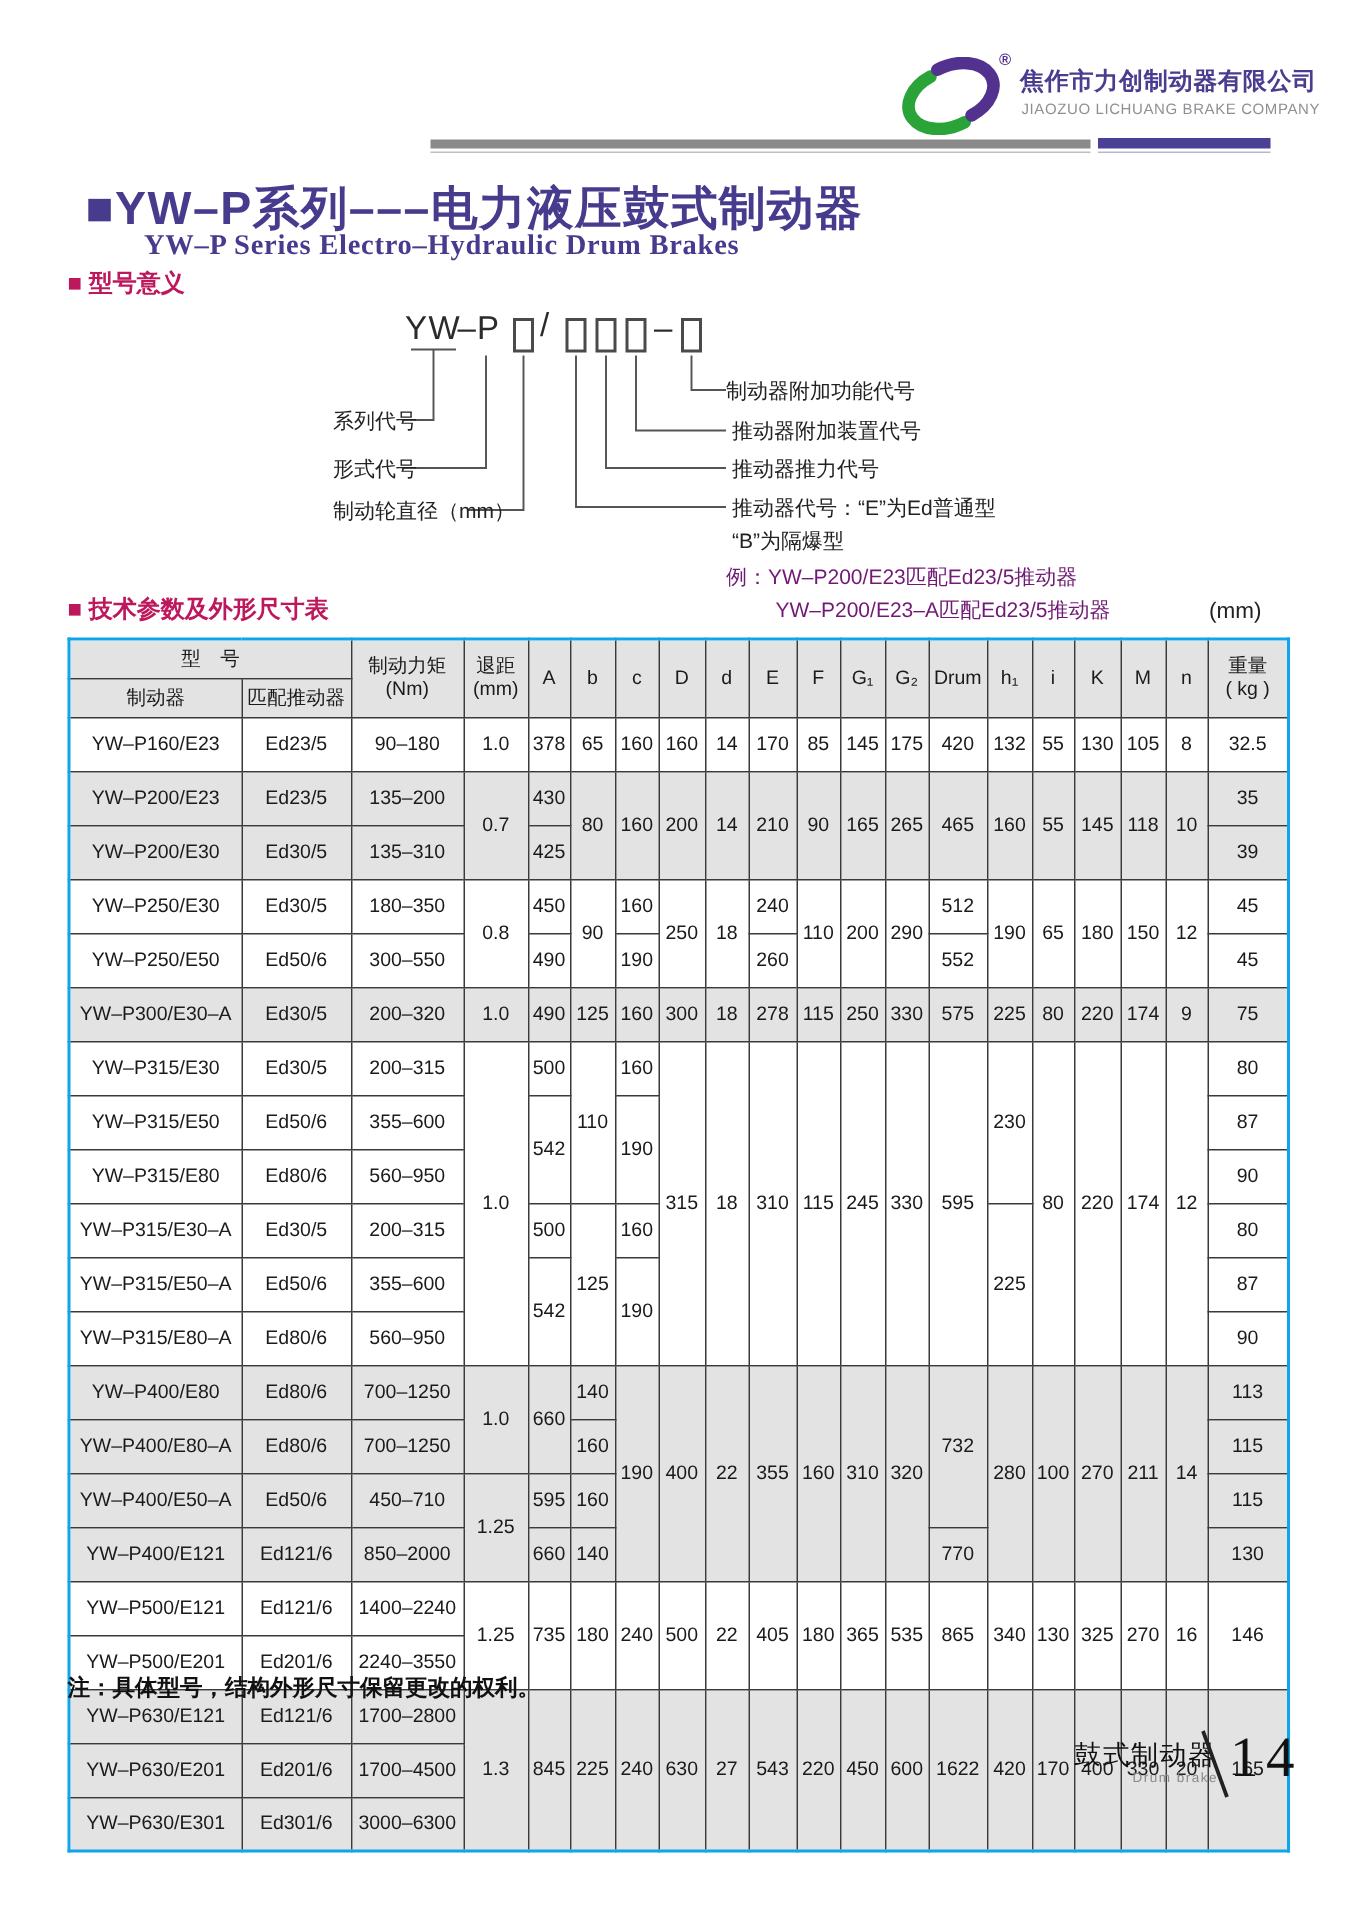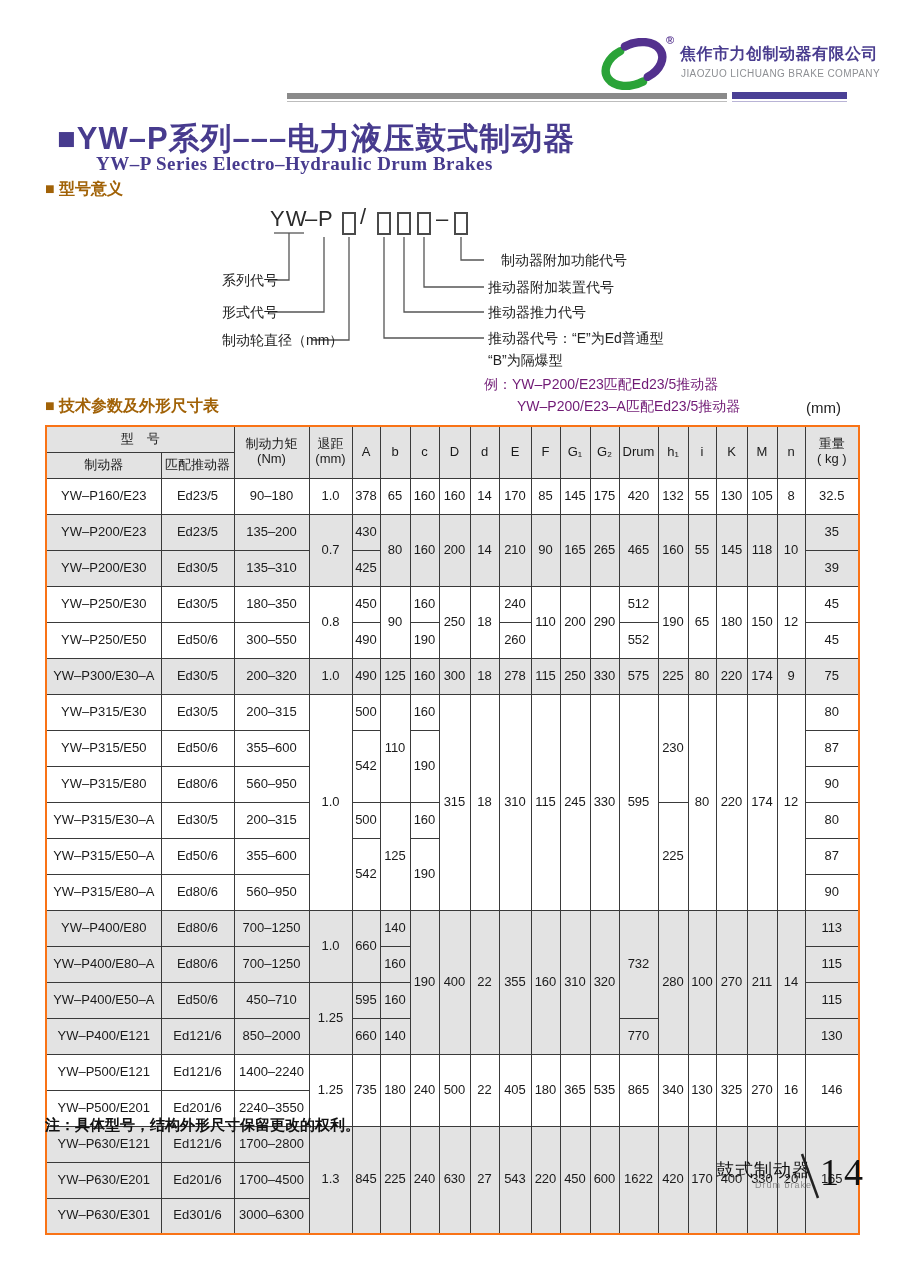--- a/index.html
+++ b/index.html
@@ -17,38 +17,38 @@
   .company-en{left:681px;top:68px;font-size:10px;color:#8e9094;letter-spacing:.4px;white-space:nowrap;}
   .rule-gray{left:287px;top:93px;width:440px;height:6px;background:#8a8a8a;}
   .rule-gray-thin{left:287px;top:101px;width:440px;height:1px;background:#bdbdbd;}
   .rule-purple{left:732px;top:92px;width:115px;height:7px;background:#4a4095;}
   .rule-purple-thin{left:732px;top:101px;width:115px;height:1px;background:#b9b4d6;}
 
   
   .page-title{left:57px;top:118px;font-size:31px;font-weight:bold;color:#473b8e;letter-spacing:1px;white-space:nowrap;}
   .page-subtitle{left:96px;top:153px;font-size:19px;font-weight:bold;color:#473b8e;
     font-family:"Liberation Serif","DejaVu Serif",serif;letter-spacing:.5px;white-space:nowrap;text-align:right;}
-  .sec-head{font-size:16px;font-weight:bold;color:#a16207;white-space:nowrap;}
+  .sec-head{font-size:16px;font-weight:bold;color:#be185d;white-space:nowrap;}
   .sec-model{left:45px;top:179px;}
   .sec-table{left:45px;top:396px;}
 
   
   .diagram{left:0;top:198px;width:728px;height:180px;}
   .diagram svg{position:absolute;left:0;top:0;}
   .code{position:absolute;font-size:22px;color:#2b2b2b;letter-spacing:1px;white-space:nowrap;}
   .cbox{position:absolute;width:14px;height:23px;border:2px solid #4a4a4a;box-sizing:border-box;}
   .dlabel{position:absolute;font-size:14px;color:#222;white-space:nowrap;}
   .example{position:absolute;font-size:14px;color:#701a75;white-space:nowrap;}
   .unit-label{left:806px;top:399px;font-size:15px;color:#222;}
 
   
   table.spec{
     position:absolute;left:45px;top:425px;width:813px;
     border-collapse:collapse;table-layout:fixed;
-    border:2px solid #f97316;
+    border:2px solid #0ea5e9;
   }
   table.spec th,table.spec td{
     border:1px solid #3a3a3a;text-align:center;vertical-align:middle;
     font-size:13px;font-weight:normal;padding:0;line-height:1.15;color:#1a1a1a;
     overflow:hidden;
   }
   table.spec thead tr{height:26px;}
   table.spec tbody tr{height:36px;}
   table.spec thead th{background:#e3e3e3;white-space:pre-line;}
   table.spec tbody tr.shade td{background:#e3e3e3;}
@@ -102,21 +102,21 @@
     <span class="code" style="left:360px;top:6px;">/</span>
     <span class="cbox" style="left:377px;top:14px;"></span>
     <span class="cbox" style="left:397px;top:14px;"></span>
     <span class="cbox" style="left:417px;top:14px;"></span>
     <span class="code" style="left:436px;top:8px;">–</span>
     <span class="cbox" style="left:454px;top:14px;"></span>
 
     <div class="dlabel" style="left:222px;top:74px;">系列代号</div>
     <div class="dlabel" style="left:222px;top:106px;">形式代号</div>
     <div class="dlabel" style="left:222px;top:134px;">制动轮直径（mm）</div>
-    <div class="dlabel" style="left:501px;top:54px;">制动器附加功能代号</div>
+    <div class="dlabel" style="left:484px;top:54px;">制动器附加功能代号</div>
     <div class="dlabel" style="left:488px;top:81px;">推动器附加装置代号</div>
     <div class="dlabel" style="left:488px;top:106px;">推动器推力代号</div>
     <div class="dlabel" style="left:488px;top:132px;">推动器代号：“E”为Ed普通型</div>
     <div class="dlabel" style="left:488px;top:154px;">“B”为隔爆型</div>
   </div>
 
   <div class="example" style="left:484px;top:376px;">例：YW–P200/E23匹配Ed23/5推动器</div>
   <div class="example" style="left:517px;top:398px;">YW–P200/E23–A匹配Ed23/5推动器</div>
   <div class="abs unit-label">(mm)</div>
 

